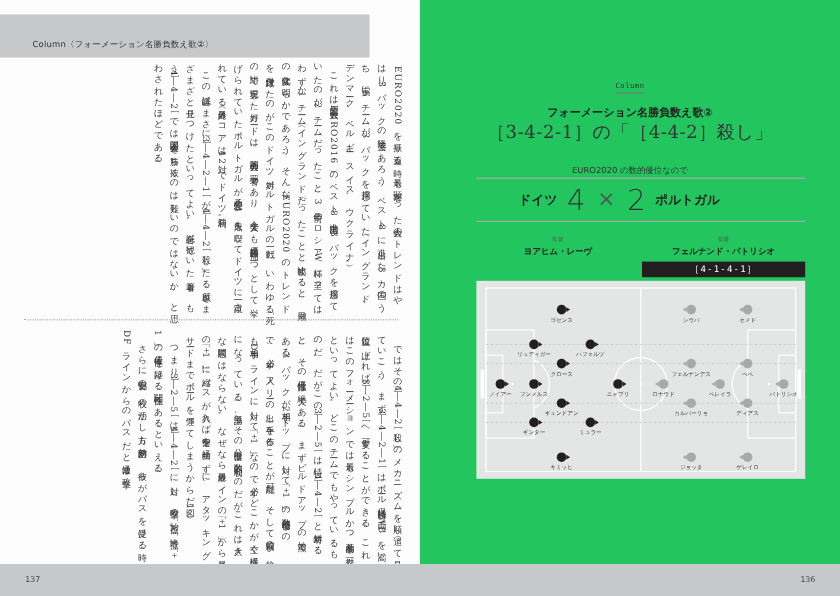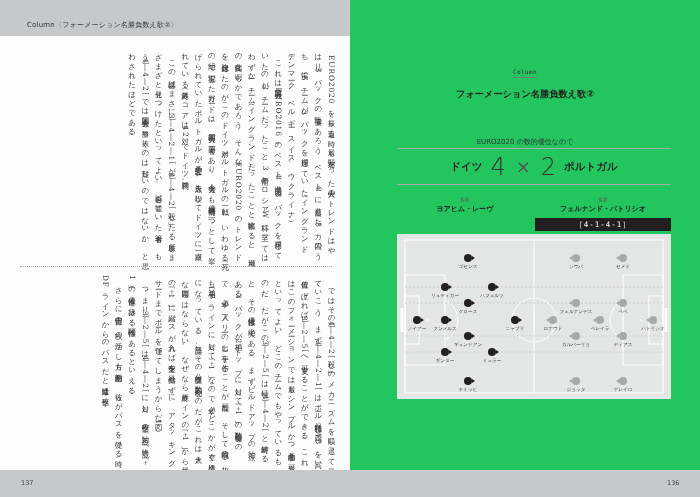--- a/index.html
+++ b/index.html
@@ -3,39 +3,39 @@
 <meta charset="utf-8">
 <style>
   * { margin:0; padding:0; box-sizing:border-box; }
   html, body { width:700px; height:497px; overflow:hidden; background:#fdfdfd; }
   body { position:relative; font-family:"DejaVu Serif", serif; color:#333; }
 
   .spread { position:absolute; left:0; top:0; width:700px; height:497px; }
   .page-left { position:absolute; left:0; top:0; width:350px; height:497px; background:#fdfdfd; }
   .page-right { position:absolute; left:350px; top:0; width:350px; height:497px; background:#22c55e; }
 
-  .head-band { position:absolute; left:0; top:0; width:350px; height:36px; background:#c7c8ca; }
+  .head-band { position:absolute; left:0; top:12px; width:308px; height:36px; background:#c7c8ca; }
   .head-label { position:absolute; left:27px; top:20px; font-family:"DejaVu Sans", sans-serif; font-size:7px; color:#333; letter-spacing:0.2px; white-space:nowrap; }
   .foot-band { position:absolute; left:0; top:470px; width:700px; height:27px; background:#c7c8ca; }
   .page-num { position:absolute; top:479px; font-family:"DejaVu Sans", sans-serif; font-size:6.5px; color:#444; }
 
   
   .vblock { position:absolute; writing-mode:vertical-rl; font-family:"DejaVu Serif", serif; font-size:7.4px; line-height:13.3px; letter-spacing:0.9px; color:#3a3a3a; }
   .vblock p { text-indent:0; }
   .vblock p.indent { text-indent:1em; }
   .divider { position:absolute; left:20px; width:312px; height:0; border-top:1px dotted #aaa; }
 
   
   .col-tag { position:absolute; left:175px; top:68px; transform:translateX(-50%); font-family:"DejaVu Sans Mono", monospace; font-size:6px; color:#333; letter-spacing:0.4px; padding-bottom:2px; border-bottom:1.5px solid #777; }
   .col-sub { position:absolute; left:175px; top:88px; transform:translateX(-50%); font-family:"DejaVu Sans", sans-serif; font-weight:bold; font-size:9.2px; color:#222; white-space:nowrap; }
   .col-title { position:absolute; left:175px; top:101px; transform:translateX(-50%); font-family:"DejaVu Serif", serif; font-size:15px; color:#333; white-space:nowrap; letter-spacing:0.5px; }
 
   .match-comp { position:absolute; left:175px; top:137px; transform:translateX(-50%); font-family:"DejaVu Sans", sans-serif; font-size:7px; color:#333; white-space:nowrap; }
   .rule { position:absolute; left:47px; width:274px; height:0; border-top:1px solid #aaa; }
-  .score-row { position:absolute; left:47px; top:150px; width:274px; height:33px; display:flex; align-items:center; justify-content:center; gap:8px; }
+  .score-row { position:absolute; left:29px; top:150px; width:274px; height:33px; display:flex; align-items:center; justify-content:center; gap:8px; }
   .team { font-family:"DejaVu Sans", sans-serif; font-weight:bold; font-size:10.5px; color:#222; }
   .score { font-family:"DejaVu Sans", sans-serif; font-size:24px; color:#333; font-weight:300; }
   .times { font-family:"DejaVu Sans", sans-serif; font-size:18px; color:#555; margin:0 2px; }
 
   .coach { position:absolute; top:197px; width:136px; text-align:center; }
   .coach .role { font-family:"DejaVu Sans", sans-serif; font-size:4.5px; color:#555; display:block; }
   .coach .name { font-family:"DejaVu Sans", sans-serif; font-size:7px; font-weight:bold; color:#222; display:block; margin-top:2px; }
   .formation { position:absolute; top:218px; height:13px; background:#231f20; color:#fff; font-family:"DejaVu Sans Mono", monospace; font-size:7.5px; text-align:center; line-height:13px; letter-spacing:1px; }
 
   .pitch { position:absolute; left:47px; top:234px; width:274px; height:165px; background:#e4e5e5; }
@@ -70,20 +70,21 @@
     <div class="vblock" style="right:12px; top:275px; height:190px; width:320px;">
       <p class="indent">ではその「［4―4―2］殺し」のメカニズムを順に追って見ていこう。まず［3―4―2―1］はボール保持時に両WBを高い位置に上げれば［3―2―5］へ可変することができる。これはこのフォーメーションでは最もシンプルかつ基本的な可変といってよい。どこのチームでもやっているものだ。だがこの［3―2―5］は特に［4―4―2］と対峙すると、その優位性は絶大である。まずビルドアップの始点である3バックが相手2トップに対して「＋1」の数的優位なので、必ず1人フリーの出し手を作ることが可能だ。そして前線の5枚も相手DFラインに対して「＋1」なので必ずどこかが空く構造になっている。無論、その分中盤は数的不利なのだがこれは大きな問題にはならない。なぜなら最終ラインの「＋1」から最前線の「＋1」に縦パスが入れば中盤を経由せずに、アタッキングサードまでボールを運べてしまうからだ（図1）。</p>
       <p class="indent">つまり［3―2―5］は［4―4―2］に対し、攻撃の「始点」と「終点」で「＋1」の優位性を築ける関係性にあるといえる。</p>
       <p class="indent">さらに中盤の2枚の活かし方も効率的だ。彼らがパスを受ける時、DFラインからのパスだと通常は攻撃</p>
     </div>
   </div>
 
   <div class="page-right">
     <span class="col-tag">Column</span>
     <span class="col-sub">フォーメーション名勝負数え歌②</span>
+    <span class="col-title">［3-4-2-1］の「［4-4-2］殺し」</span>
 
     <span class="match-comp">EURO2020 の数的優位なので</span>
     <div class="rule" style="top:148px;"></div>
     <div class="score-row">
       <span class="team">ドイツ</span>
       <span class="score">4</span>
       <span class="times">×</span>
       <span class="score">2</span>
       <span class="team">ポルトガル</span>
     </div>

